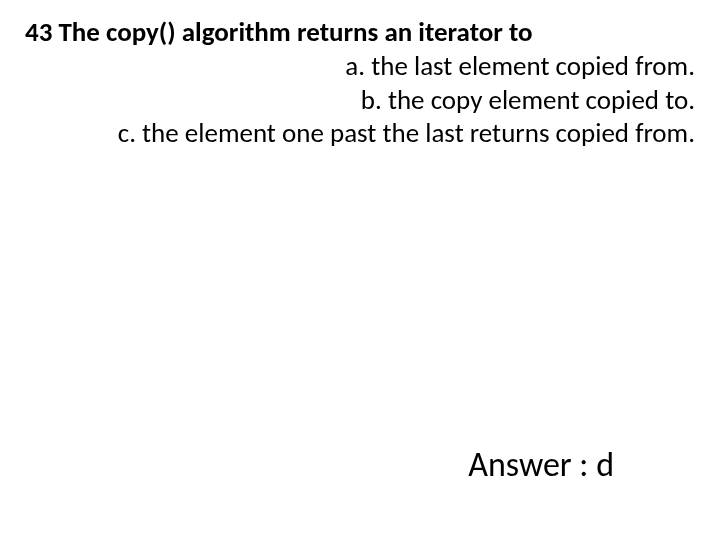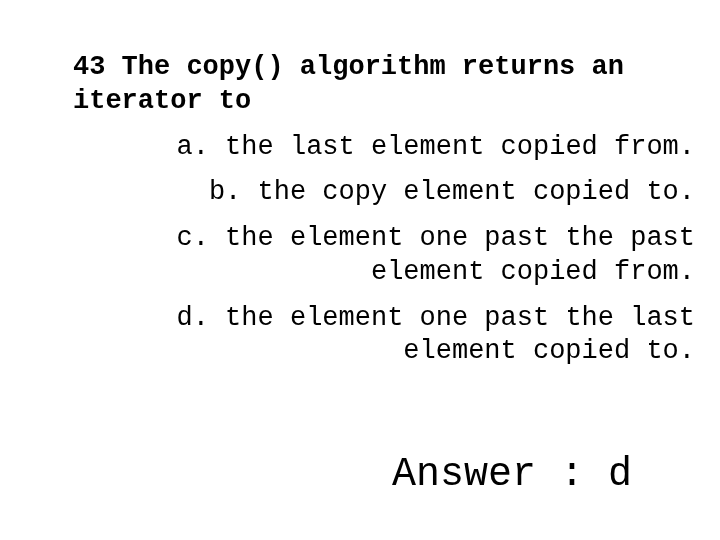--- a/index.html
+++ b/index.html
@@ -1,19 +1,18 @@
 <!DOCTYPE html>
 <html><head>
   <meta charset="utf-8">
   <style>
     * {
-      margin: 12px;
+      margin: 0;
       padding: 0;
       box-sizing: border-box;
-      font-family: Liberation Mono, monospace;
     }
     body {
       width: 720px;
       height: 540px;
       background: #ffffff;
       font-family: Calibri, Arial, sans-serif;
       color: #000000;
       padding: 15px 25px;
       position: relative;
     }
@@ -24,29 +23,28 @@
     .question-line {
       font-weight: bold;
     }
     .option-line {
       font-weight: normal;
       text-align: right;
     }
     .answer-block {
       position: absolute;
       bottom: 55px;
-      right: 100px;
-      font-size: 40px;
+      right: 106px;
+      font-size: 34px;
       font-weight: normal;
     }
   </style>
 </head>
 <body>
 
 <div class="question-block">
   <div class="question-line">43 The copy() algorithm returns an iterator to</div>
   <div class="option-line">a. the last element copied from.</div>
   <div class="option-line">b. the copy element copied to.</div>
-  <div class="option-line">c. the element one past the past element copied from.</div>
-  <div class="option-line">d. the element one past the last element copied to.</div>
+  <div class="option-line">c. the element one past the last returns copied from.</div>
 </div>
 
 <div class="answer-block">Answer : d</div>
 
 </body></html>

